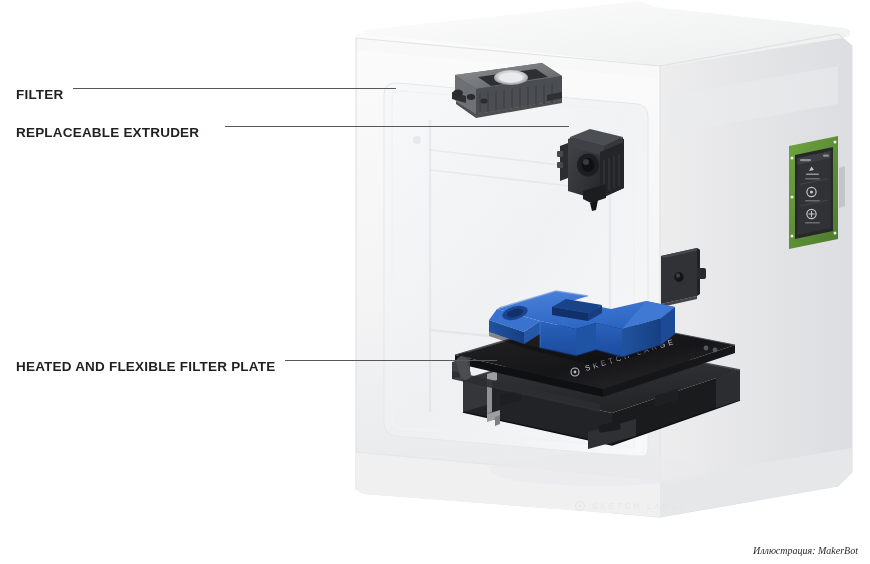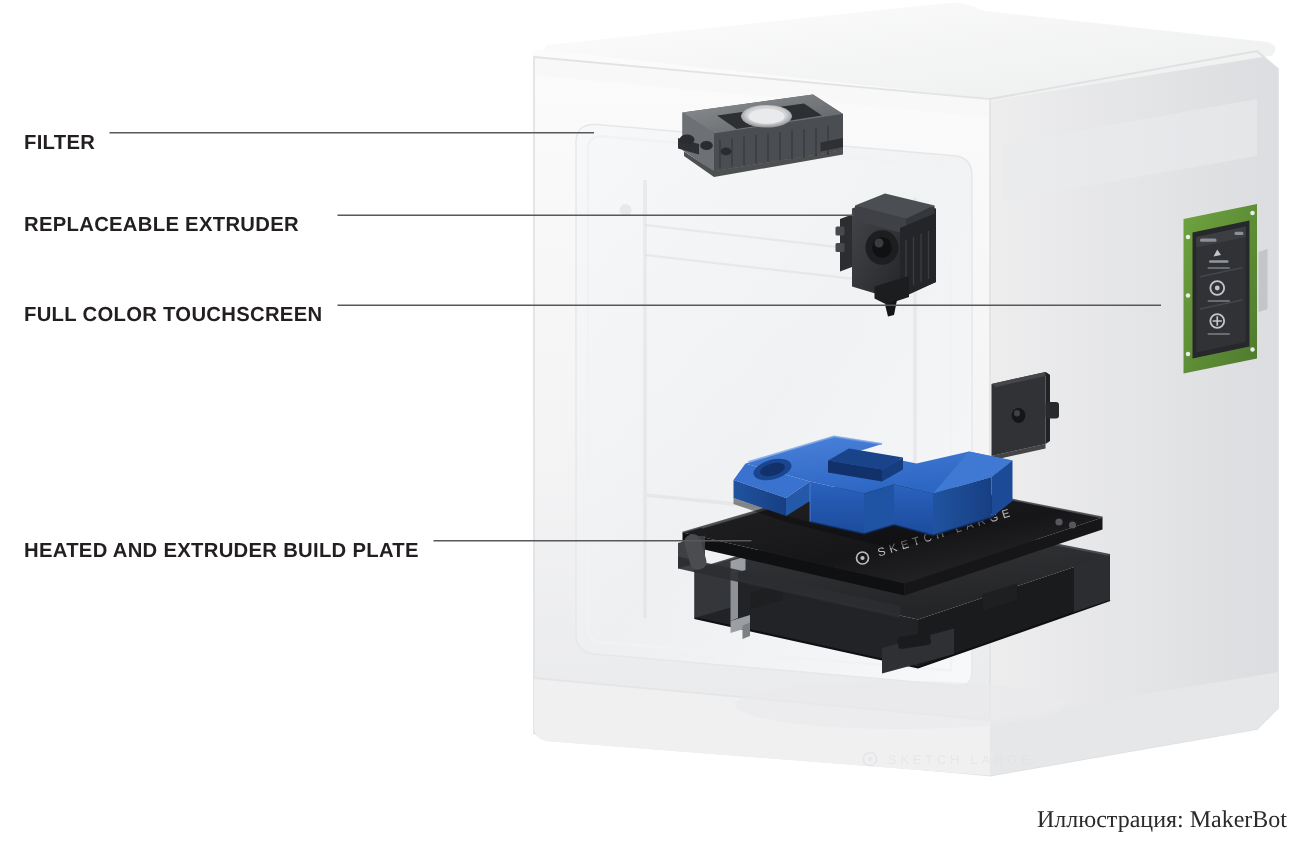--- a/index.html
+++ b/index.html
@@ -31,21 +31,22 @@
 
   
   .printer{position:absolute;left:0;top:0;width:870px;height:564px;pointer-events:none;}
   .svgwrap{position:absolute;left:0;top:0;}
 
   .caption{
     position:absolute;
     right:12px;
     bottom:8px;
     font-family:"Liberation Serif", serif;
-    font-size:16px;
+    font-style:italic;
+    font-size:10px;
     color:#2a2a2a;
     white-space:nowrap;
   }
   .hid{position:absolute;width:0;height:0;overflow:hidden;opacity:0;}
 </style>
 </head>
 <body>
 
 <div id="stage">
 
@@ -349,33 +350,29 @@
         <path d="M489 332 L524 344 L540 348 L576 356 L596 350 L622 357 L661 345 L661 349 L596 366 L524 348 L489 336 Z" fill="#0b0c0d" opacity="0.45"></path>
       </g>
     </svg>
   </div>
 
   <div class="callout" style="left:16px; top:88px;">
     <span class="txt">FILTER</span>
     <span class="lead" style="width:323px;"></span>
   </div>
 
-  <div class="callout" style="left:16px; top:143px;gap:16px;">
+  <div class="callout" style="left:16px; top:126px;gap:16px;">
     <span class="txt">REPLACEABLE EXTRUDER</span>
     <span class="lead" style="width:344px;"></span>
   </div>
 
-  <div class="callout" style="left:16px; top:203px;">
-    <span class="txt">FULL COLOR TOUCHSCREEN</span>
-    <span class="lead" style="width:549px;"></span>
-  </div>
 
 
   <div class="callout" style="left:16px; top:360px;">
-    <span class="txt">HEATED AND EXTRUDER BUILD PLATE</span>
+    <span class="txt">HEATED AND FLEXIBLE FILTER PLATE</span>
     <span class="lead" style="width:212px;"></span>
   </div>
 
   <div class="caption">Иллюстрация: MakerBot</div>
 
   <div class="hid" aria-hidden="true">
     
     
     
     

